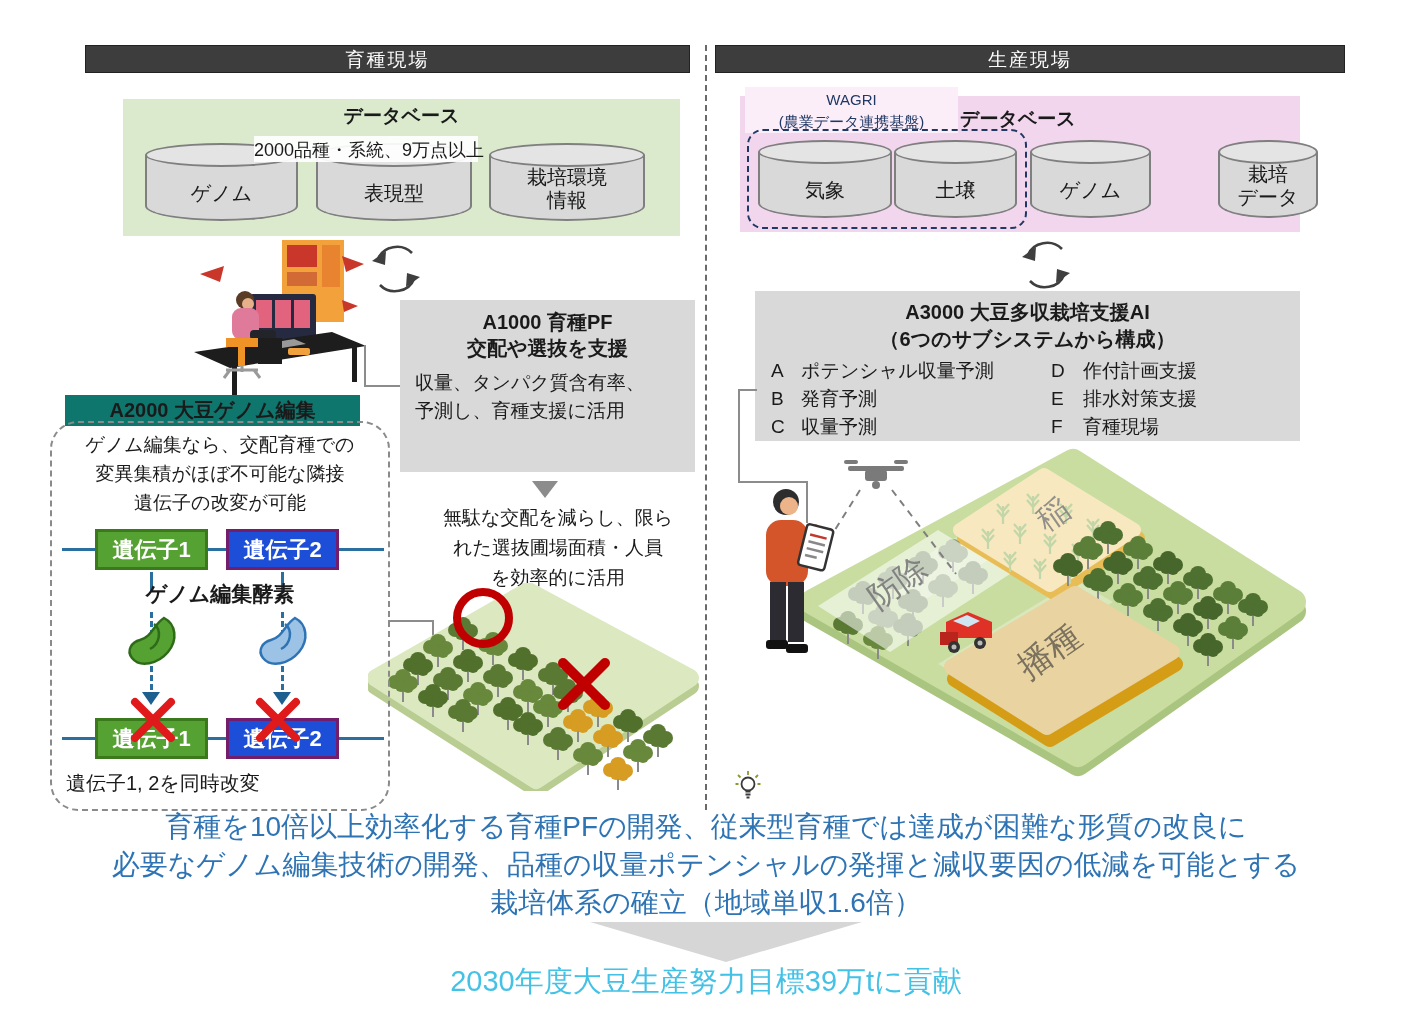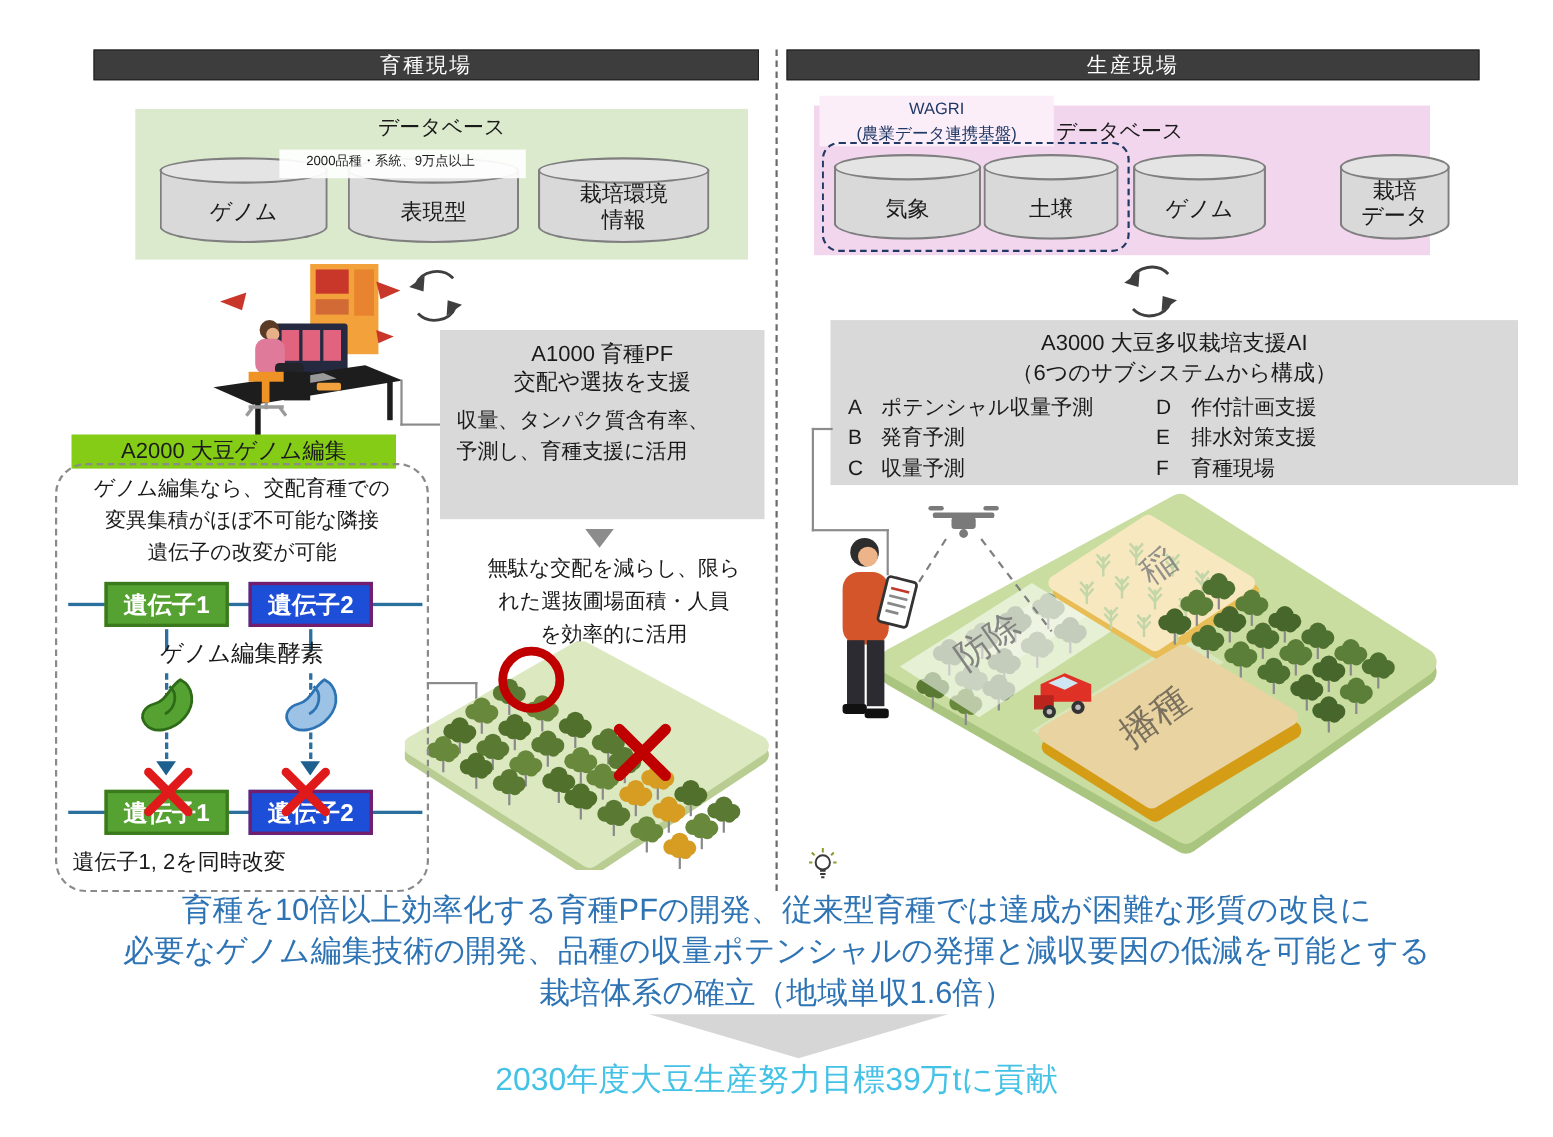--- a/index.html
+++ b/index.html
@@ -2,21 +2,21 @@
 <html><head>
 <meta charset="utf-8">
 <style>
   *{box-sizing:border-box;margin:0;padding:0}
   html,body{background:#fff}
   #stage{position:relative;width:1412px;height:1034px;background:#fff;overflow:hidden;
          font-family:"Liberation Sans","DejaVu Sans",sans-serif;color:#1a1a1a}
   .abs{position:absolute}
   .hdr{background:#3d3d3d;color:#fff;text-align:center;font-size:19px;line-height:28px;letter-spacing:2px;border:1px solid #222}
   .ctr{text-align:center}
-  .b{font-weight:normal}
+  .b{font-weight:bold}
   .nw{white-space:nowrap}
   
   .cyl{position:absolute;z-index:1}
   .cyl-top{position:absolute;left:0;right:0;top:0;height:24px;border-radius:50%;background:#e4e4e4;border:2px solid #7f7f7f;z-index:2}
   .cyl-body{position:absolute;left:0;right:0;top:12px;bottom:0;background:#d9d9d9;border:2px solid #7f7f7f;border-top:none;border-radius:0 0 50% 50%/0 0 15px 15px}
   .cyl-label{position:absolute;left:0;right:0;top:22px;bottom:0;display:flex;flex-direction:column;align-items:center;justify-content:center;font-size:20px;line-height:1.15;z-index:3}
   .conn{position:absolute;background:#8c8c8c}
   .gene{position:absolute;width:113px;height:41px;color:#fff;font-size:22px;font-weight:bold;text-align:center;line-height:36px;z-index:2}
   .g1{background:#55a131;border:3px solid #3a7a1d}
   .g2{background:#1d4ed8;border:3px solid #731d6d}
@@ -58,21 +58,21 @@
   <div class="cyl" style="left:489px;top:143px;width:156px;height:78px">
     <div class="cyl-top"></div>
       <div class="cyl-body"></div>
     <div class="cyl-label" style="top:14px">
         <div>栽培環境</div>
         <div>情報</div>
       </div>
   </div>
 
   <div class="abs" style="left:254px;top:136px;width:224px;height:26px;background:rgba(255,255,255,0.92);z-index:3"></div>
-  <div class="abs ctr nw" style="left:254px;top:138px;width:202px;font-size:12px;z-index:4">2000品種・系統、9万点以上</div>
+  <div class="abs ctr nw" style="left:254px;top:138px;width:202px;font-size:18px;z-index:4">2000品種・系統、9万点以上</div>
 
   <svg class="abs" style="left:368px;top:240px" width="56" height="58" viewBox="0 0 56 58">
     <path d="M44 13 A20 18 0 0 0 10 19" fill="none" stroke="#3f3f3f" stroke-width="2.6"></path>
     <polygon points="4,21 18,11 17,25" fill="#3f3f3f"></polygon>
     <path d="M12 45 A20 18 0 0 0 46 39" fill="none" stroke="#3f3f3f" stroke-width="2.6"></path>
     <polygon points="52,37 38,47 39,33" fill="#3f3f3f"></polygon>
   </svg>
 
   <svg class="abs" style="left:192px;top:238px" width="178" height="162" viewBox="0 0 178 162">
     <rect x="90" y="2" width="62" height="82" fill="#f2a13b"></rect>
@@ -167,21 +167,21 @@
       <use href="#bush" x="190" y="155" fill="#5a7a34"></use>
       <use href="#bush" x="220" y="170" fill="#68883c"></use>
       <use href="#bush" x="250" y="185" fill="#d79c22"></use>
     <circle cx="115" cy="35" r="26" fill="none" stroke="#c00000" stroke-width="8"></circle>
     <g stroke="#c00000" stroke-width="10" stroke-linecap="round">
       <line x1="195" y1="80" x2="237" y2="122"></line>
         <line x1="237" y1="80" x2="195" y2="122"></line>
     </g>
   </svg>
 
-  <div class="abs ctr b" style="left:65px;top:395px;width:295px;height:31px;background:#84cc16;font-size:20px;line-height:31px">A2000 大豆ゲノム編集</div>
+  <div class="abs ctr b" style="left:65px;top:395px;width:295px;height:31px;background:#0f766e;font-size:20px;line-height:31px">A2000 大豆ゲノム編集</div>
   <div class="abs" style="left:50px;top:421px;width:340px;height:390px;border:2px dashed #8a8a8a;border-radius:28px"></div>
 
   <div class="abs ctr" style="left:52px;top:430px;width:336px;font-size:19px;line-height:29px">
     <div>ゲノム編集なら、交配育種での</div>
     <div>変異集積がほぼ不可能な隣接</div>
     <div>遺伝子の改変が可能</div>
   </div>
 
   <div class="chromline" style="left:62px;top:548px;width:322px"></div>
   <div class="gene g1" style="left:95px;top:529px">遺伝子1</div>
@@ -263,21 +263,21 @@
       </div>
   </div>
 
   <svg class="abs" style="left:1018px;top:236px" width="56" height="58" viewBox="0 0 56 58">
     <path d="M44 13 A20 18 0 0 0 10 19" fill="none" stroke="#3f3f3f" stroke-width="2.6"></path>
     <polygon points="4,21 18,11 17,25" fill="#3f3f3f"></polygon>
     <path d="M12 45 A20 18 0 0 0 46 39" fill="none" stroke="#3f3f3f" stroke-width="2.6"></path>
     <polygon points="52,37 38,47 39,33" fill="#3f3f3f"></polygon>
   </svg>
 
-  <div class="abs" style="left:755px;top:291px;width:625px;height:150px;background:#d9d9d9;padding-top:8px">
+  <div class="abs" style="left:755px;top:291px;width:545px;height:150px;background:#d9d9d9;padding-top:8px">
     <div class="ctr b" style="font-size:20px;line-height:27px">A3000 大豆多収栽培支援AI</div>
     <div class="ctr b" style="font-size:20px;line-height:27px">（6つのサブシステムから構成）</div>
     <div style="display:flex;padding:4px 0 0 16px;font-size:19px;line-height:28px">
       <div style="width:280px">
         <div style="display:flex">
             <span style="width:30px">A</span>
             <span>ポテンシャル収量予測</span>
           </div>
         <div style="display:flex">
             <span style="width:30px">B</span>

